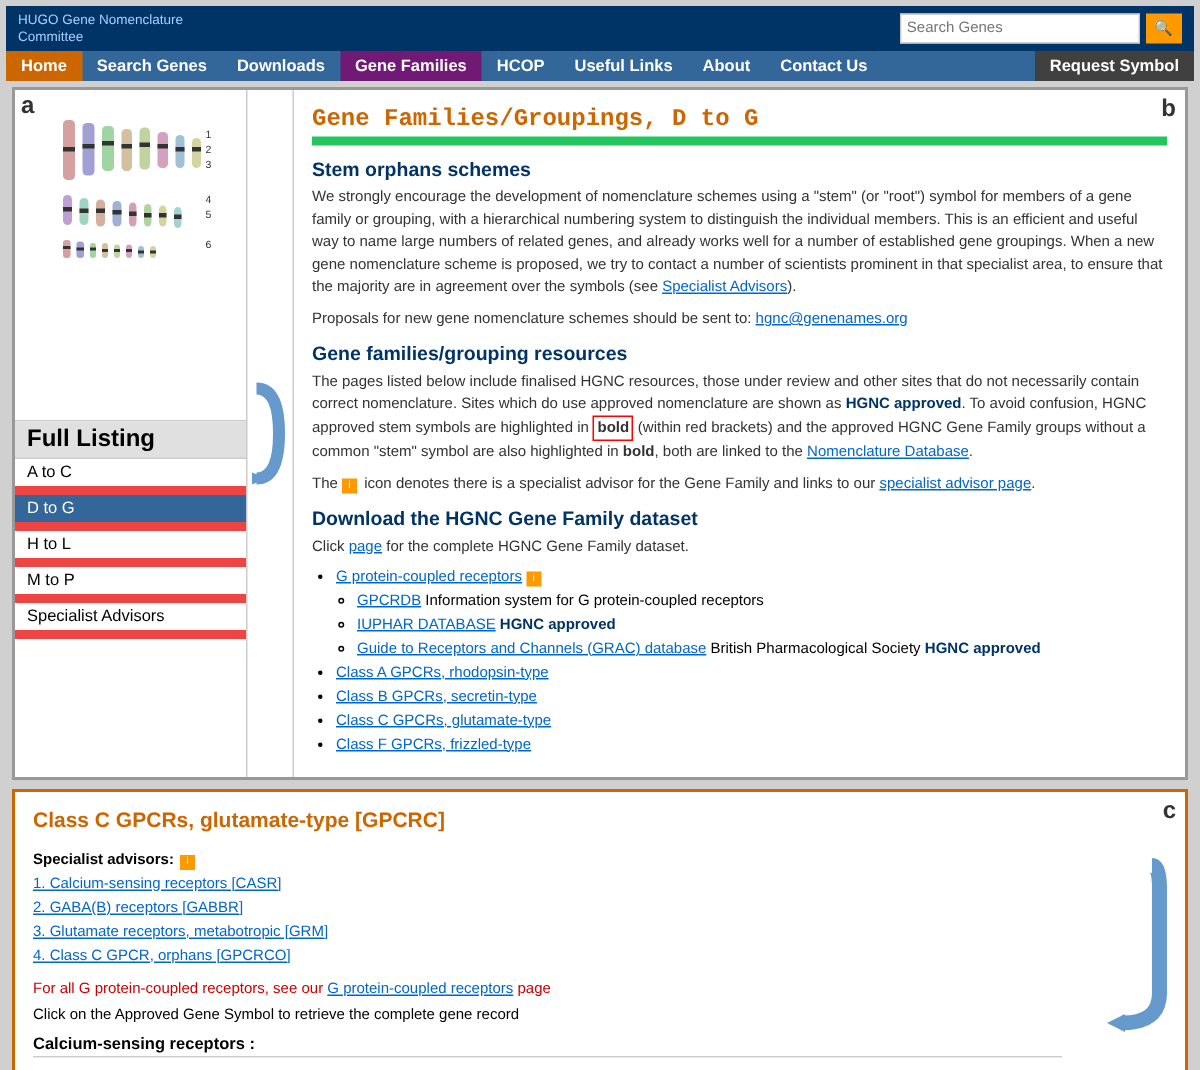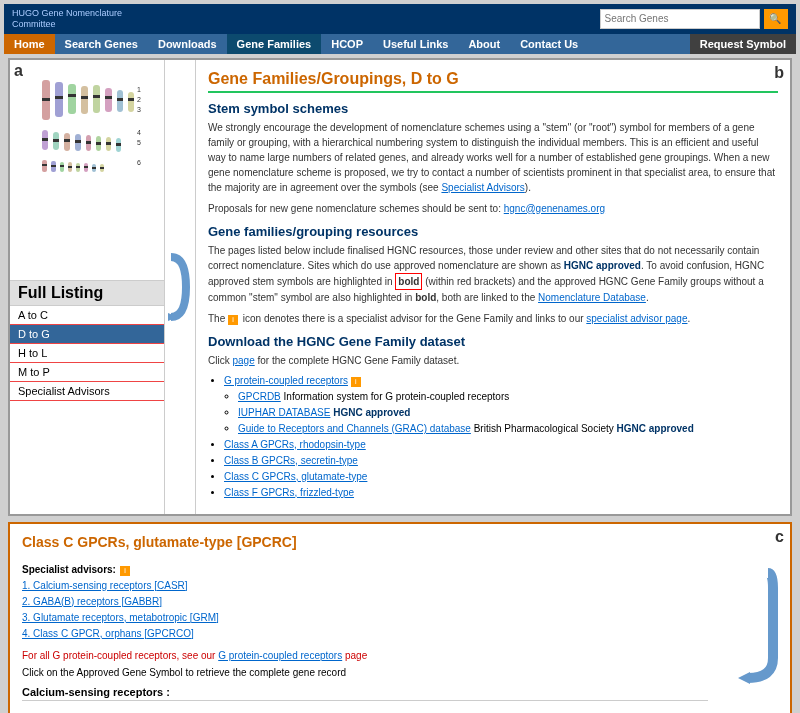--- a/index.html
+++ b/index.html
@@ -11,30 +11,30 @@
     .logo-hgnc { color: #ffffff; font-size: 22px; font-weight: bold; font-family: Georgia, serif; }
     .logo-sub { color: #aaccff; font-size: 9px; line-height: 1.2; }
     .search-area { display: flex; align-items: center; gap: 4px; }
     .search-input { width: 160px; height: 20px; border: 1px solid #ccc; padding: 0 4px; font-size: 10px; }
     .search-btn { background: #ff9900; border: none; color: white; padding: 2px 6px; cursor: pointer; font-size: 10px; font-weight: bold; height: 20px; }
 
     
     .nav-bar { background: #336699; display: flex; align-items: stretch; }
     .nav-item { color: white; padding: 4px 10px; cursor: pointer; font-size: 11px; font-weight: bold; white-space: nowrap; display: flex; align-items: center; }
     .nav-item.active { background: #cc6600; }
-    .nav-item.gene-families { background: #0c4a6e; }
+    .nav-item.gene-families { background: #701a75; }
     .nav-request { background: #404040; color: white; padding: 4px 10px; font-size: 11px; font-weight: bold; cursor: pointer; margin-left: auto; display: flex; align-items: center; }
     .chromosome-area { padding: 10px 4px; display: flex; justify-content: center; }
 
     
     .sidebar-menu { border-top: 1px solid #ccc; }
-    .sidebar-menu-item { padding: 3px 8px; border-bottom: 1px solid #ef4444; cursor: pointer; font-size: 11px; }
+    .sidebar-menu-item { padding: 3px 8px; border-bottom: 6px solid #ef4444; cursor: pointer; font-size: 11px; }
     .sidebar-menu-item.active { background: #336699; color: white; }
     .sidebar-menu-header { padding: 3px 8px; font-weight: bold; background: #e0e0e0; border-bottom: 1px solid #ccc; font-size: 16px; }
-    .section-b-title { font-size: 16px; font-weight: bold; color: #cc6600; border-bottom: 2px solid #22c55e; padding-bottom: 3px; margin-bottom: 8px; }
+    .section-b-title { font-size: 16px; font-weight: bold; color: #cc6600; border-bottom: 6px solid #22c55e; padding-bottom: 3px; margin-bottom: 8px; font-family: Liberation Mono, monospace; }
     .section-b-subtitle { font-size: 13px; font-weight: bold; color: #003366; margin: 8px 0 4px 0; }
     .section-b-text { font-size: 10px; line-height: 1.5; color: #333; margin-bottom: 6px; }
     .section-b-link { color: #0066cc; text-decoration: underline; cursor: pointer; }
     .section-b-list { padding-left: 16px; margin: 4px 0; }
     .section-b-list li { font-size: 10px; margin: 2px 0; line-height: 1.4; }
     .hgnc-approved { font-weight: bold; color: #003366; }
     .bold-red-box { font-weight: bold; display: inline-block; border: 1px solid red; padding: 0 2px; }
     .icon-specialist { display: inline-block; width: 10px; height: 10px; background: #ff9900; color: white; font-size: 7px; text-align: center; line-height: 10px; margin-right: 2px; }
     .section-c-title { font-size: 14px; font-weight: bold; color: #cc6600; margin-bottom: 8px; }
     .specialist-list { margin: 4px 0 8px 0; }
@@ -177,21 +177,21 @@
             <path d="M5,20 Q20,20 20,50 Q20,80 5,80" stroke="#6699cc" stroke-width="8" fill="none" marker-end="none"></path>
             <polygon points="2,76 12,80 2,84" fill="#6699cc"></polygon>
           </svg>
         </div>
 
         <div class="right-panel" style="position: relative; border-left: 1px solid #ccc;">
           <div style="position: absolute; right: 6px; top: 4px; font-size: 16px; font-weight: bold; color: #333;">b</div>
 
           <div class="section-b-title">Gene Families/Groupings, D to G</div>
 
-          <div class="section-b-subtitle">Stem symbol schemes</div>
+          <div class="section-b-subtitle">Stem orphans schemes</div>
           <div class="section-b-text">
             We strongly encourage the development of nomenclature schemes using a "stem" (or "root") symbol for members of a gene family or grouping, with a hierarchical numbering system to distinguish the individual members. This is an efficient and useful way to name large numbers of related genes, and already works well for a number of established gene groupings. When a new gene nomenclature scheme is proposed, we try to contact a number of scientists prominent in that specialist area, to ensure that the majority are in agreement over the symbols (see <span class="section-b-link">Specialist Advisors</span>).
           </div>
           <div class="section-b-text">
             Proposals for new gene nomenclature schemes should be sent to: <span class="section-b-link">hgnc@genenames.org</span>
           </div>
 
           <div class="section-b-subtitle">Gene families/grouping resources</div>
           <div class="section-b-text">
             The pages listed below include finalised HGNC resources, those under review and other sites that do not necessarily contain correct nomenclature. Sites which do use approved nomenclature are shown as <span class="hgnc-approved">HGNC approved</span>. To avoid confusion, HGNC approved stem symbols are highlighted in <span class="bold-red-box">bold</span> (within red brackets) and the approved HGNC Gene Family groups without a common "stem" symbol are also highlighted in <strong>bold</strong>, both are linked to the <span class="section-b-link">Nomenclature Database</span>.

